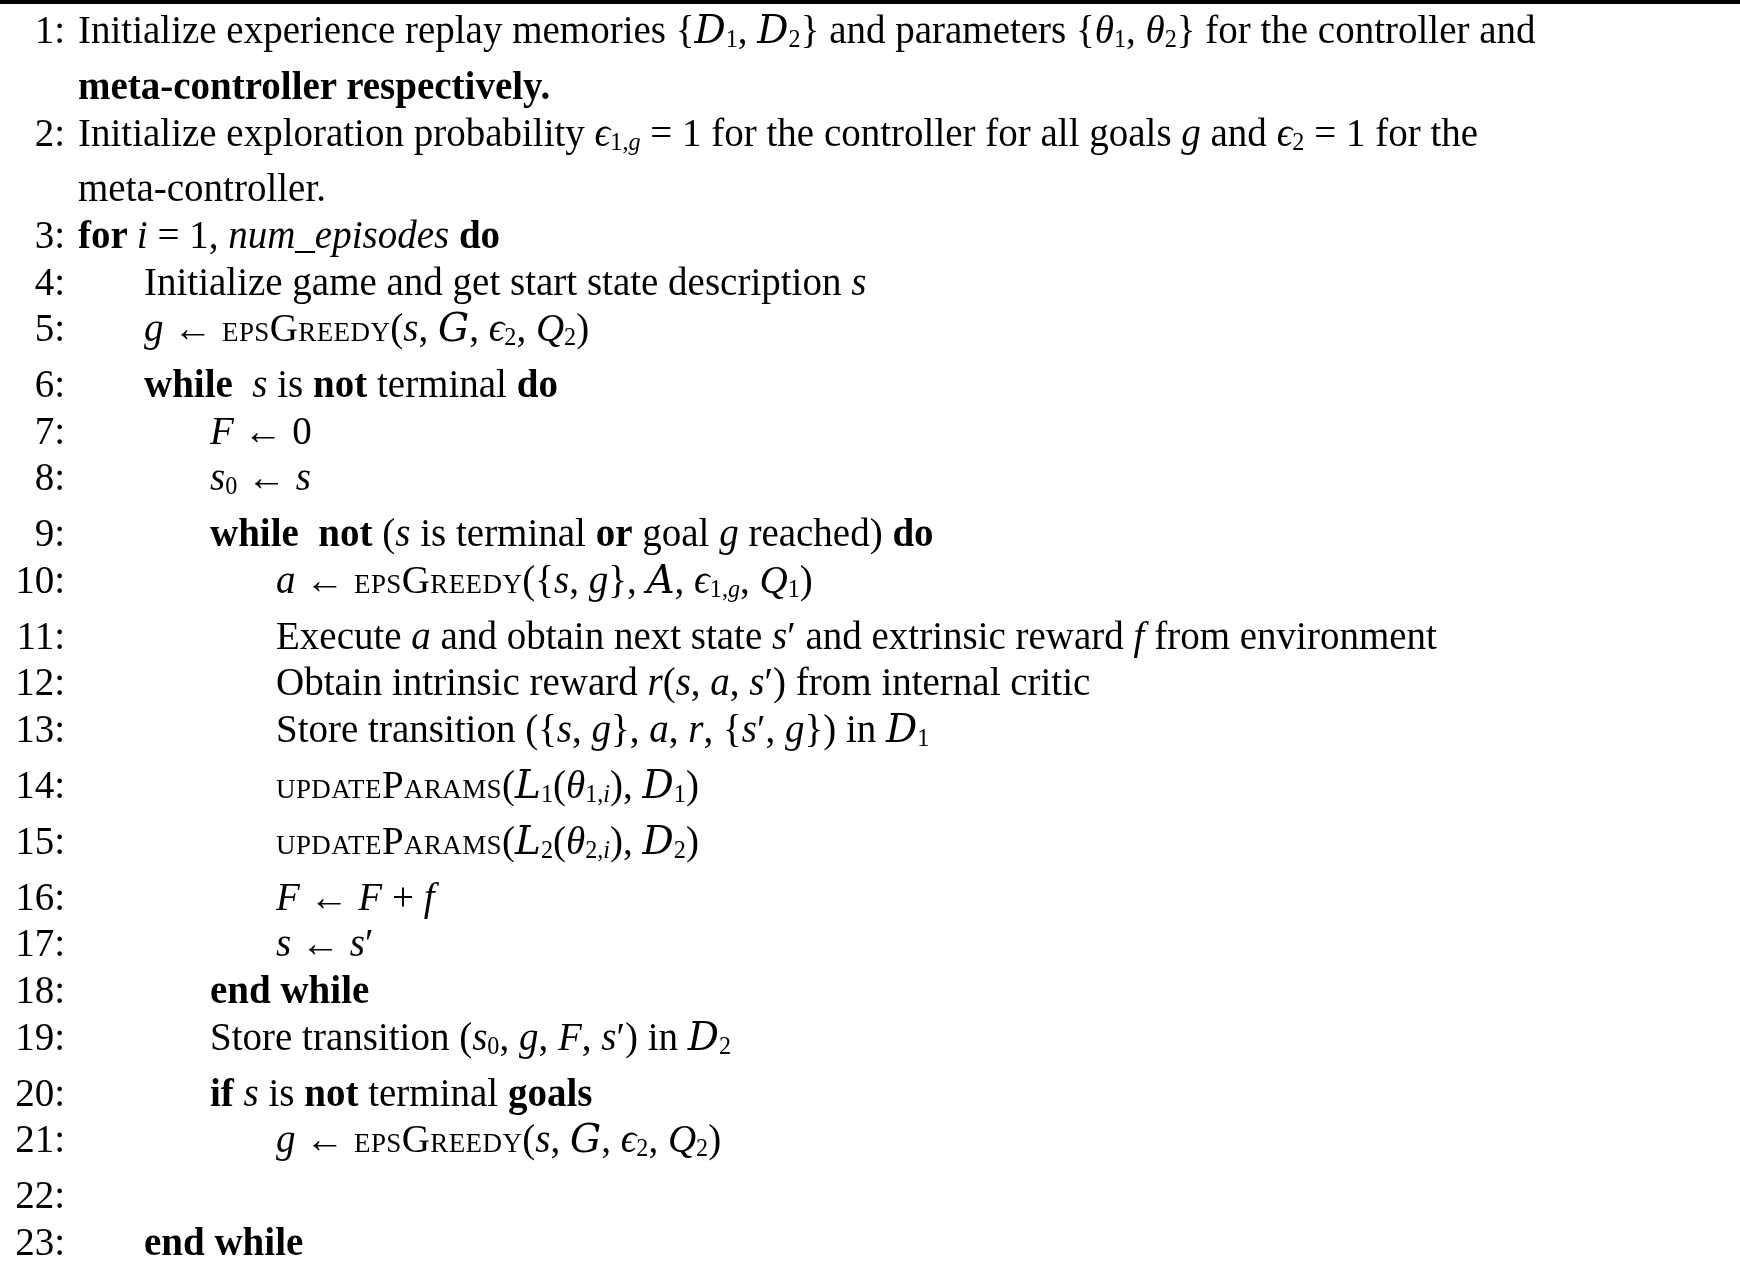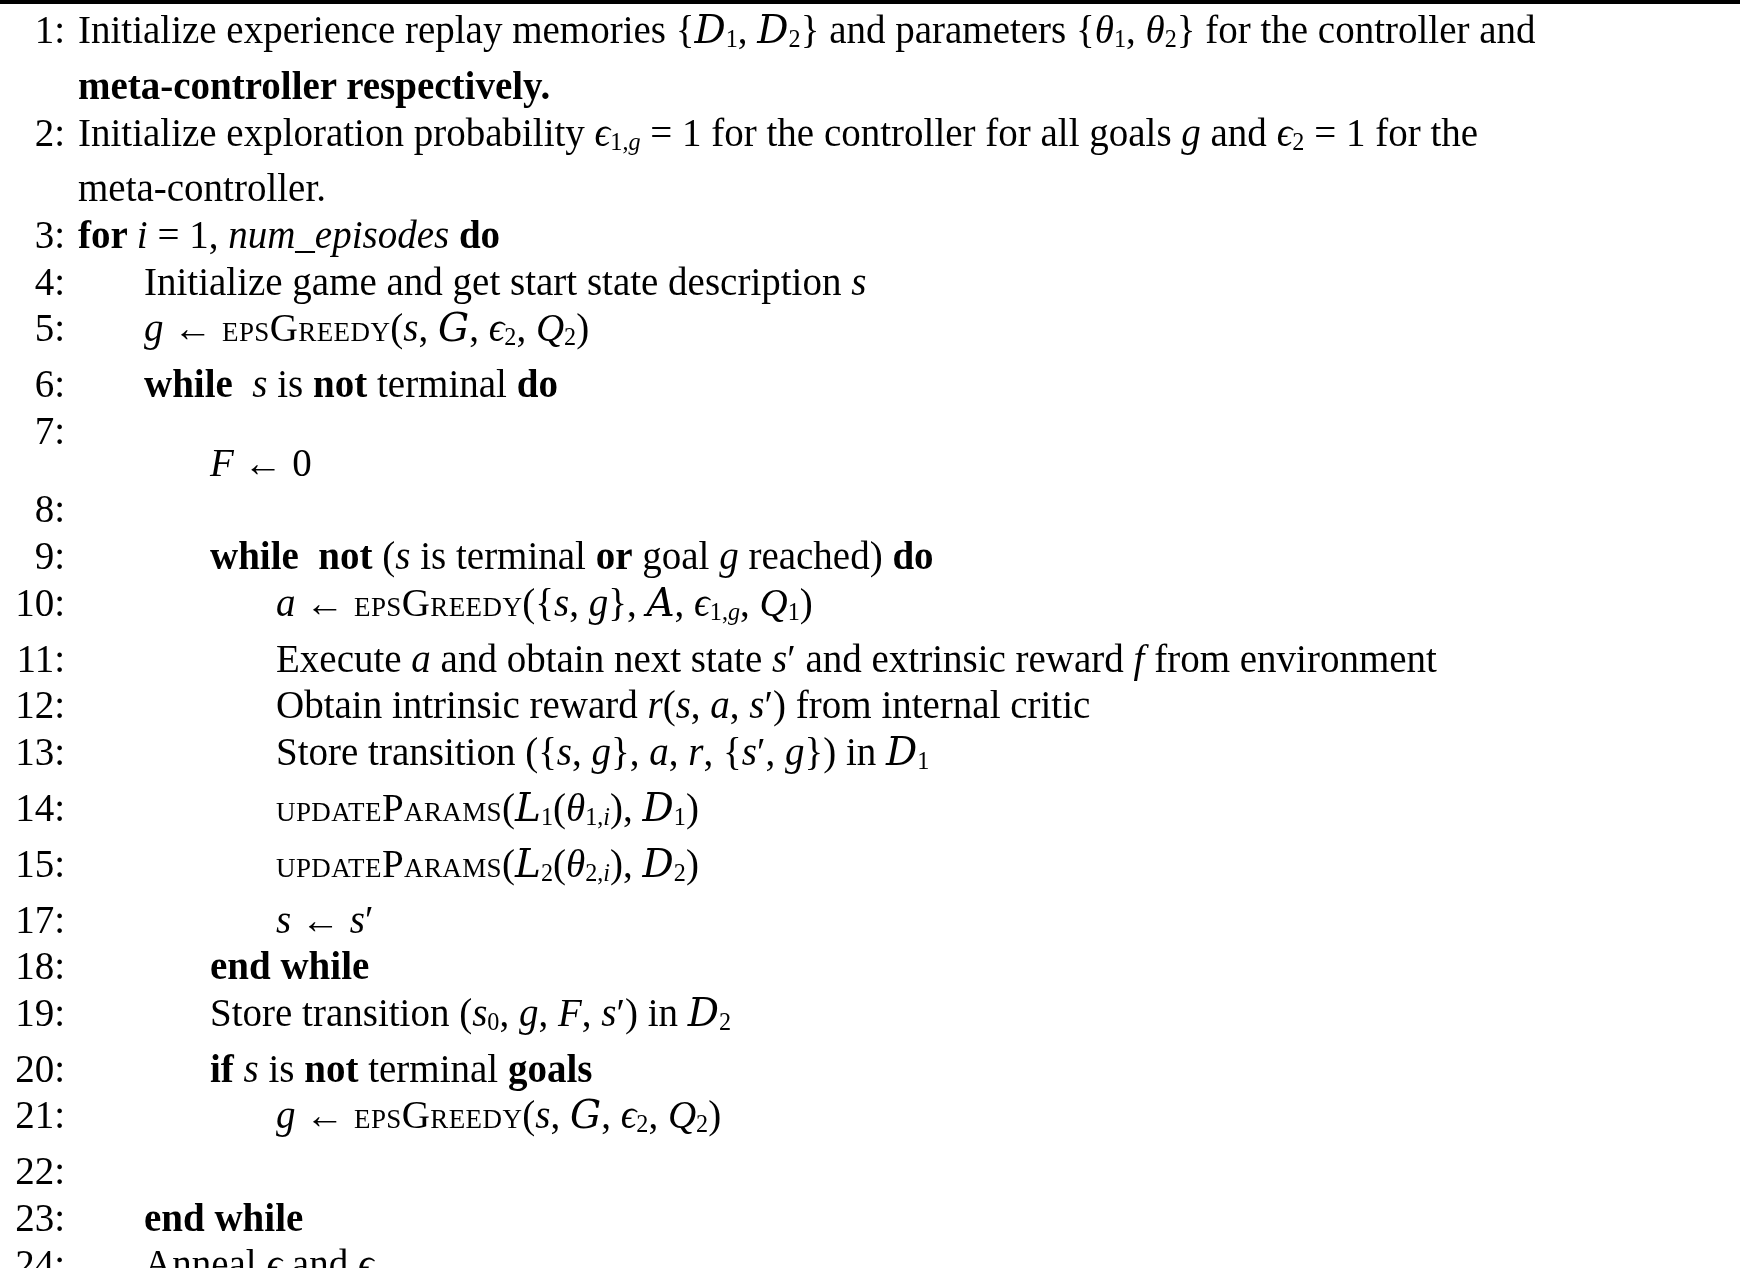--- a/index.html
+++ b/index.html
@@ -50,29 +50,30 @@
 <div class="top-rule"></div>
 <div class="rows">
     <div class="row"><span class="num">1:</span><span class="content" style="padding-left: 13px;"><span class="seg-p">Initialize experience replay memories {</span><span class="seg-cal">D</span><span class="seg-sub">1</span><span class="seg-p">, </span><span class="seg-cal">D</span><span class="seg-sub">2</span><span class="seg-p">} and parameters {</span><span class="seg-i">θ</span><span class="seg-sub">1</span><span class="seg-p">, </span><span class="seg-i">θ</span><span class="seg-sub">2</span><span class="seg-p">} for the controller and</span></span></div>
     <div class="row"><span class="num"></span><span class="content" style="padding-left: 13px; font-weight: bold;"><span class="seg-p">meta-controller respectively.</span></span></div>
     <div class="row"><span class="num">2:</span><span class="content" style="padding-left: 13px;"><span class="seg-p">Initialize exploration probability </span><span class="seg-i">ϵ</span><span class="seg-sub">1,</span><span class="seg-subi">g</span><span class="seg-p"> = 1 for the controller for all goals </span><span class="seg-i">g</span><span class="seg-p"> and </span><span class="seg-i">ϵ</span><span class="seg-sub">2</span><span class="seg-p"> = 1 for the</span></span></div>
     <div class="row"><span class="num"></span><span class="content" style="padding-left: 13px;"><span class="seg-p">meta-controller.</span></span></div>
     <div class="row"><span class="num">3:</span><span class="content" style="padding-left: 13px;"><span class="seg-b">for </span><span class="seg-i">i</span><span class="seg-p"> = 1, </span><span class="seg-i">num_episodes</span><span class="seg-p"> </span><span class="seg-b">do</span></span></div>
     <div class="row"><span class="num">4:</span><span class="content" style="padding-left: 79px;"><span class="seg-p">Initialize game and get start state description </span><span class="seg-i">s</span></span></div>
     <div class="row"><span class="num">5:</span><span class="content" style="padding-left: 79px;"><span class="seg-i">g</span><span class="seg-p"> ← </span><span class="seg-sc">epsGreedy</span><span class="seg-p">(</span><span class="seg-i">s</span><span class="seg-p">, </span><span class="seg-cal">G</span><span class="seg-p">, </span><span class="seg-i">ϵ</span><span class="seg-sub">2</span><span class="seg-p">, </span><span class="seg-i">Q</span><span class="seg-sub">2</span><span class="seg-p">)</span></span></div>
     <div class="row"><span class="num">6:</span><span class="content" style="padding-left: 79px;"><span class="seg-b">while</span><span class="seg-p">  </span><span class="seg-i">s</span><span class="seg-p"> is </span><span class="seg-b">not</span><span class="seg-p"> terminal </span><span class="seg-b">do</span></span></div>
-    <div class="row"><span class="num">7:</span><span class="content" style="padding-left: 145px; margin-top: 32px;"><span class="seg-i">F</span><span class="seg-p"> ← 0</span></span></div>
-    <div class="row"><span class="num">8:</span></div>
+    <div class="row"><span class="num">7:</span><span class="content" style="padding-left: 145px;"><span class="seg-i">F</span><span class="seg-p"> ← 0</span></span></div>
+    <div class="row"><span class="num">8:</span><span class="content" style="padding-left: 145px;"><span class="seg-i">s</span><span class="seg-sub">0</span><span class="seg-p"> ← </span><span class="seg-i">s</span></span></div>
     <div class="row"><span class="num">9:</span><span class="content" style="padding-left: 145px;"><span class="seg-b">while</span><span class="seg-p">  </span><span class="seg-b">not</span><span class="seg-p"> (</span><span class="seg-i">s</span><span class="seg-p"> is terminal </span><span class="seg-b">or</span><span class="seg-p"> goal </span><span class="seg-i">g</span><span class="seg-p"> reached) </span><span class="seg-b">do</span></span></div>
     <div class="row"><span class="num">10:</span><span class="content" style="padding-left: 211px;"><span class="seg-i">a</span><span class="seg-p"> ← </span><span class="seg-sc">epsGreedy</span><span class="seg-p">({</span><span class="seg-i">s</span><span class="seg-p">, </span><span class="seg-i">g</span><span class="seg-p">}, </span><span class="seg-cal">A</span><span class="seg-p">, </span><span class="seg-i">ϵ</span><span class="seg-sub">1,</span><span class="seg-subi">g</span><span class="seg-p">, </span><span class="seg-i">Q</span><span class="seg-sub">1</span><span class="seg-p">)</span></span></div>
     <div class="row"><span class="num">11:</span><span class="content" style="padding-left: 211px;"><span class="seg-p">Execute </span><span class="seg-i">a</span><span class="seg-p"> and obtain next state </span><span class="seg-i">s</span><span class="seg-p">′ and extrinsic reward </span><span class="seg-i">f</span><span class="seg-p"> from environment</span></span></div>
     <div class="row"><span class="num">12:</span><span class="content" style="padding-left: 211px;"><span class="seg-p">Obtain intrinsic reward </span><span class="seg-i">r</span><span class="seg-p">(</span><span class="seg-i">s</span><span class="seg-p">, </span><span class="seg-i">a</span><span class="seg-p">, </span><span class="seg-i">s</span><span class="seg-p">′) from internal critic</span></span></div>
     <div class="row"><span class="num">13:</span><span class="content" style="padding-left: 211px;"><span class="seg-p">Store transition ({</span><span class="seg-i">s</span><span class="seg-p">, </span><span class="seg-i">g</span><span class="seg-p">}, </span><span class="seg-i">a</span><span class="seg-p">, </span><span class="seg-i">r</span><span class="seg-p">, {</span><span class="seg-i">s</span><span class="seg-p">′, </span><span class="seg-i">g</span><span class="seg-p">}) in </span><span class="seg-cal">D</span><span class="seg-sub">1</span></span></div>
     <div class="row"><span class="num">14:</span><span class="content" style="padding-left: 211px;"><span class="seg-sc">updateParams</span><span class="seg-p">(</span><span class="seg-cal">L</span><span class="seg-sub">1</span><span class="seg-p">(</span><span class="seg-i">θ</span><span class="seg-sub">1,</span><span class="seg-subi">i</span><span class="seg-p">), </span><span class="seg-cal">D</span><span class="seg-sub">1</span><span class="seg-p">)</span></span></div>
     <div class="row"><span class="num">15:</span><span class="content" style="padding-left: 211px;"><span class="seg-sc">updateParams</span><span class="seg-p">(</span><span class="seg-cal">L</span><span class="seg-sub">2</span><span class="seg-p">(</span><span class="seg-i">θ</span><span class="seg-sub">2,</span><span class="seg-subi">i</span><span class="seg-p">), </span><span class="seg-cal">D</span><span class="seg-sub">2</span><span class="seg-p">)</span></span></div>
+    <div class="row"><span class="num">16:</span><span class="content" style="padding-left: 211px;"><span class="seg-i">F</span><span class="seg-p"> ← </span><span class="seg-i">F</span><span class="seg-p"> + </span><span class="seg-i">f</span></span></div>
     <div class="row"><span class="num">17:</span><span class="content" style="padding-left: 211px;"><span class="seg-i">s</span><span class="seg-p"> ← </span><span class="seg-i">s</span><span class="seg-p">′</span></span></div>
     <div class="row"><span class="num">18:</span><span class="content" style="padding-left: 145px;"><span class="seg-b">end while</span></span></div>
     <div class="row"><span class="num">19:</span><span class="content" style="padding-left: 145px;"><span class="seg-p">Store transition (</span><span class="seg-i">s</span><span class="seg-sub">0</span><span class="seg-p">, </span><span class="seg-i">g</span><span class="seg-p">, </span><span class="seg-i">F</span><span class="seg-p">, </span><span class="seg-i">s</span><span class="seg-p">′) in </span><span class="seg-cal">D</span><span class="seg-sub">2</span></span></div>
     <div class="row"><span class="num">20:</span><span class="content" style="padding-left: 145px;"><span class="seg-b">if </span><span class="seg-i">s</span><span class="seg-p"> is </span><span class="seg-b">not</span><span class="seg-p"> terminal </span><span class="seg-b">goals</span></span></div>
     <div class="row"><span class="num">21:</span><span class="content" style="padding-left: 211px;"><span class="seg-i">g</span><span class="seg-p"> ← </span><span class="seg-sc">epsGreedy</span><span class="seg-p">(</span><span class="seg-i">s</span><span class="seg-p">, </span><span class="seg-cal">G</span><span class="seg-p">, </span><span class="seg-i">ϵ</span><span class="seg-sub">2</span><span class="seg-p">, </span><span class="seg-i">Q</span><span class="seg-sub">2</span><span class="seg-p">)</span></span></div>
     <div class="row"><span class="num">22:</span></div>
     <div class="row"><span class="num">23:</span><span class="content" style="padding-left: 79px;"><span class="seg-b">end while</span></span></div>
     <div class="row"><span class="num">24:</span><span class="content" style="padding-left: 79px;"><span class="seg-p">Anneal </span><span class="seg-i">ϵ</span><span class="seg-p"> and </span><span class="seg-i">ϵ</span><span class="seg-p">.</span></span></div>
   </div>
 

